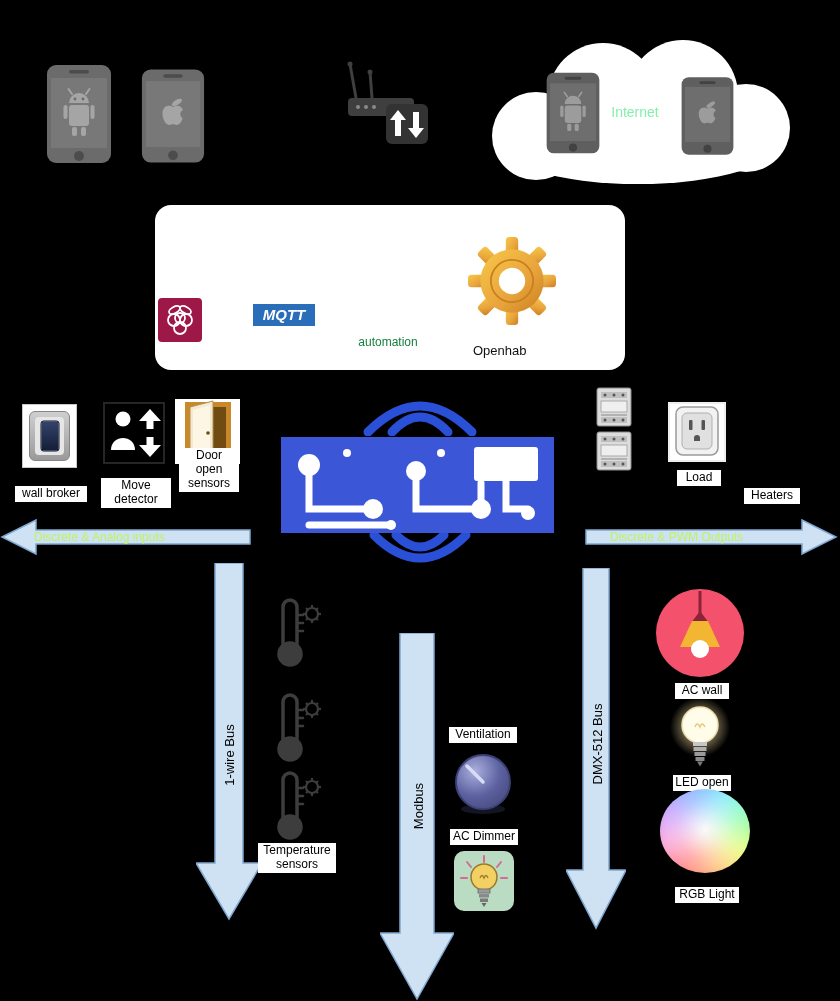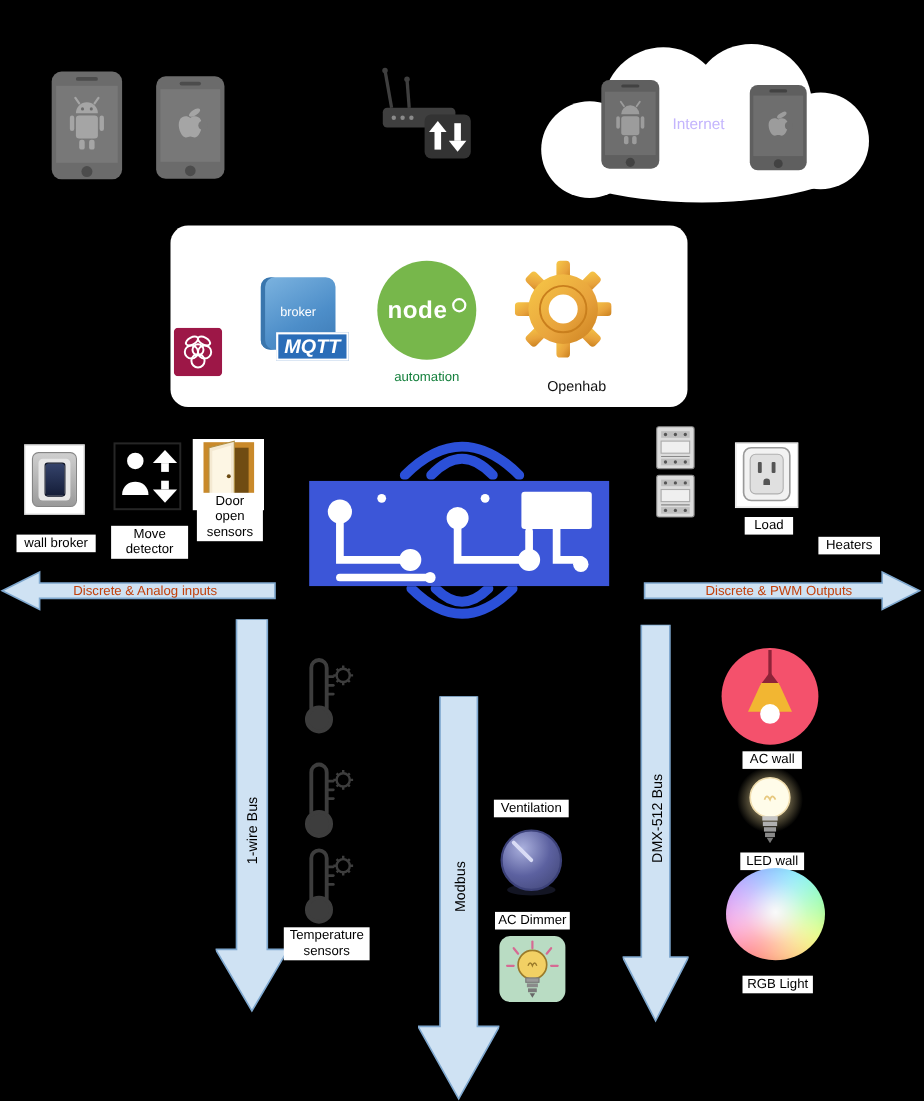--- a/index.html
+++ b/index.html
@@ -1,31 +1,31 @@
 <!DOCTYPE html>
 <html><head>
 <meta charset="utf-8">
 <style>
   html,body{margin:0;padding:0;background:#000;}
   .canvas{position:relative;width:840px;height:1001px;background:#000;font-family:"Liberation Sans",sans-serif;overflow:hidden;}
   .abs{position:absolute;}
   .chip{position:absolute;background:#fff;color:#000;font-size:12px;line-height:1.16;text-align:center;padding:1px 2px;}
   .busLabel{position:absolute;color:#000;font-size:13px;white-space:nowrap;transform:translate(-50%,-50%) rotate(-90deg);}
-  .arrowText{position:absolute;color:#c2410c;font-size:12px;text-align:center;}
+  .arrowText{position:absolute;color:#bef264;font-size:12px;}
   .serverBox{position:absolute;left:155px;top:205px;width:470px;height:165px;background:#fff;border-radius:16px;}
   .nodeCircle{position:absolute;left:188px;top:32px;width:90px;height:90px;border-radius:50%;background:#77b74b;display:flex;align-items:center;justify-content:center;}
   .nodeText{color:#fff;font-weight:bold;font-size:22px;letter-spacing:.5px;}
   .nodeRing{display:inline-block;width:9px;height:9px;border:2.5px solid #fff;border-radius:50%;margin-left:4px;margin-bottom:10px;}
   .mqttCube{position:absolute;left:82px;top:47px;width:68px;height:66px;border-radius:9px;background:linear-gradient(150deg,#7db4e0,#4d8ec9 60%,#3d7ab5);box-shadow:inset 4px 0 0 #3a76ad;}
   .brokerText{position:absolute;left:0;top:26px;width:100%;text-align:center;color:#fff;font-size:11.5px;}
-  .mqttBand{position:absolute;left:96px;top:97px;width:62px;height:22px;background:#2a6db8;border:2px solid #fff;color:#fff;font-weight:bold;font-style:italic;font-size:18px;text-align:center;line-height:22px;}
+  .mqttBand{position:absolute;left:96px;top:97px;width:62px;height:22px;background:#2a6db8;border:2px solid #fff;color:#fff;font-weight:bold;font-style:italic;font-size:15px;text-align:center;line-height:22px;}
   .automation{position:absolute;left:190px;top:130px;width:86px;text-align:center;color:#15803d;font-size:12px;}
-  .openhabText{position:absolute;left:318px;top:138px;width:78px;text-align:right;color:#111;font-size:13px;}
+  .openhabText{position:absolute;left:318px;top:138px;width:78px;text-align:left;color:#111;font-size:13px;}
   .rpiBox{position:absolute;left:3px;top:93px;width:44px;height:44px;}
-  .internetText{position:absolute;left:600px;top:104px;width:70px;text-align:center;color:#c4b5fd;font-size:14px;}
+  .internetText{position:absolute;left:600px;top:104px;width:70px;text-align:center;color:#86efac;font-size:14px;}
   
   .ws{position:absolute;left:22px;top:404px;width:55px;height:64px;background:#fff;border:1px solid #c9c9c9;box-sizing:border-box;}
   .wsBezel{position:absolute;left:6px;top:6px;right:6px;bottom:6px;background:linear-gradient(#cfcfcf,#9a9a9a);border:1px solid #858585;border-radius:6px;}
   .wsPlate{position:absolute;left:5px;top:5px;right:5px;bottom:5px;background:#e6e6e6;border-radius:4px;}
   .wsRocker{position:absolute;left:50%;top:50%;width:17px;height:29px;transform:translate(-50%,-50%);background:linear-gradient(#35436b,#141d38);border:1px solid #0d1326;border-radius:3px;}
   
   .rgbWrap{position:absolute;left:660px;top:789px;width:90px;height:84px;border-radius:50%;overflow:hidden;}
   .rgbInner{position:absolute;left:-18px;top:-18px;right:-18px;bottom:-18px;background:conic-gradient(from 210deg,#ff8a8a,#ffb3e6,#c9a6ff,#8ab8ff,#8af0ff,#9dffb0,#f4ff8a,#ffc48a,#ff8a8a);filter:blur(10px);}
   .rgbHi{position:absolute;left:0;top:0;right:0;bottom:0;background:radial-gradient(circle at 50% 48%,rgba(255,255,255,.9),rgba(255,255,255,.25) 45%,rgba(255,255,255,0) 70%);}
 </style>
@@ -130,29 +130,22 @@
       <g fill="none" stroke="#fff" stroke-width="1.8">
         <ellipse cx="16.5" cy="12" rx="6" ry="3.2" transform="rotate(-28 16.5 12)"></ellipse>
         <ellipse cx="27.5" cy="12" rx="6" ry="3.2" transform="rotate(28 27.5 12)"></ellipse>
         <circle cx="16" cy="22" r="6"></circle>
         <circle cx="28" cy="22" r="6"></circle>
         <circle cx="22" cy="30" r="6"></circle>
         <circle cx="22" cy="20" r="5"></circle>
       </g>
     </svg>
 
-    <div class="mqttCube">
-      <div class="brokerText">broker</div>
-    </div>
     <div class="mqttBand">MQTT</div>
 
-    <div class="nodeCircle">
-      <span class="nodeText">node</span>
-      <span class="nodeRing"></span>
-    </div>
     <div class="automation">automation</div>
 
     <svg class="abs" style="left:313px;top:30px" width="88" height="92" viewBox="0 0 100 104">
       <defs>
         <linearGradient id="gold" x1="0" y1="0" x2="1" y2="1">
           <stop offset="0" stop-color="#f7c948"></stop>
           <stop offset="0.6" stop-color="#e8a33c"></stop>
           <stop offset="1" stop-color="#c97f1d"></stop>
         </linearGradient>
       </defs>
@@ -419,21 +412,21 @@
     </defs>
     <circle cx="32" cy="30" r="30" fill="url(#glow)"></circle>
     <circle cx="32" cy="28" r="18" fill="#fffce9" stroke="#f0ddae" stroke-width="1.5"></circle>
     <path d="M27,30 q2,-6 5,0 q2,-6 5,0" stroke="#e7c87e" fill="none" stroke-width="1.5"></path>
     <rect x="25" y="45" width="14" height="4" fill="#c6c6c6"></rect>
     <rect x="25.5" y="50" width="13" height="4" fill="#b0b0b0"></rect>
     <rect x="26.5" y="55" width="11" height="4" fill="#9a9a9a"></rect>
     <rect x="27.5" y="60" width="9" height="4" fill="#8a8a8a"></rect>
     <path d="M29,64.5 h6 l-3,5 z" fill="#777"></path>
   </svg>
-  <div class="chip" style="left:673px;top:775px;width:54px">LED wall</div>
+  <div class="chip" style="left:673px;top:775px;width:54px">LED open</div>
 
   <div class="rgbWrap">
     <div class="rgbInner"></div>
     <div class="rgbHi"></div>
   </div>
   <div class="chip" style="left:675px;top:887px;width:60px">RGB Light</div>
 
 </div>
 
 </body></html>

